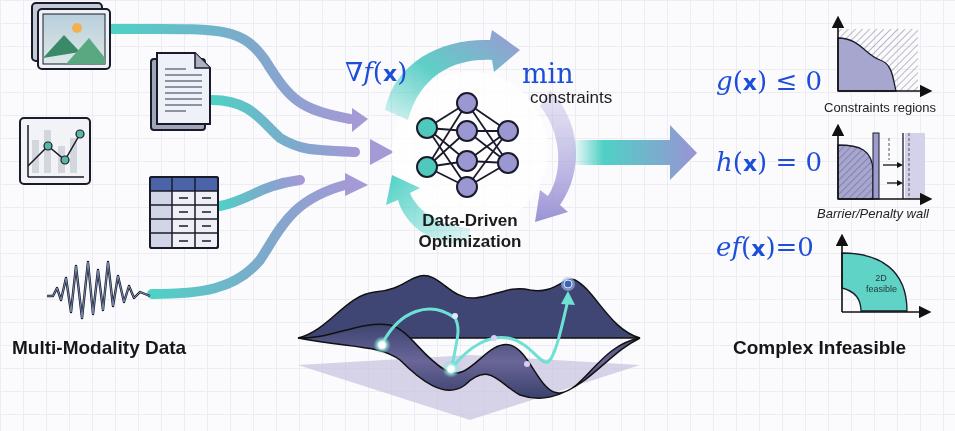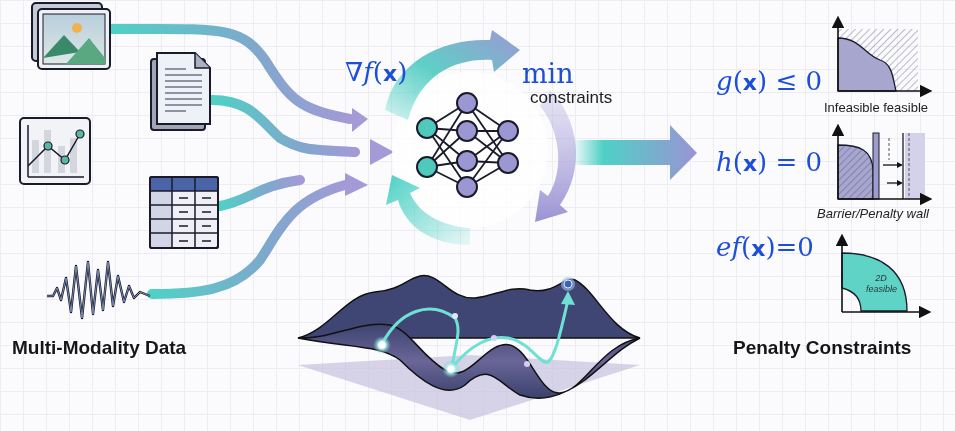--- a/index.html
+++ b/index.html
@@ -246,27 +246,29 @@
 </svg>
 
 <div class="label-bold" style="left:12px; top:337px;text-align:center;">Multi-Modality Data</div>
 
 <div class="math" style="left:345px; top:57px;"><span>∇</span><i>f</i>(<b>x</b>)</div>
 
 <div class="math" style="left:522px; top:58px; font-size:27px;">min</div>
 <div class="small" style="left:504px; top:88px; font-size:17px; color:#1e1e1e;margin-left:26px;">constraints</div>
 
 <div class="centertitle" style="left:400px; top:210px; width:140px;">
+  <div>Data-Driven</div>
+  <div>Optimization</div>
 </div>
 
 <div class="math" style="left:716px; top:66px;"><i>g</i>(<b>x</b>) <span>≤ 0</span></div>
-<div class="small" style="left:824px; top:100px;">Infeasible feasible</div>
+<div class="small" style="left:824px; top:100px;">Constraints regions</div>
 
 <div class="math" style="left:716px; top:147px;"><i>h</i>(<b>x</b>) <span>= 0</span></div>
 <div class="small" style="left:817px; top:206px;font-style:italic;">Barrier/Penalty wall</div>
 
 <div class="math" style="left:716px; top:232px;"><i>ef</i>(<b>x</b>)<span>=0</span></div>
-<div class="small" style="left:866px; top:273px; font-size:9px; color:#2a3a3a; text-align:center; width:30px; line-height:11px;font-style:italic;">
+<div class="small" style="left:866px; top:273px; font-size:9px; color:#2a3a3a; text-align:center; width:30px; line-height:11px;">
   <div>2D</div>
   <div>feasible</div>
 </div>
 
-<div class="label-bold" style="left:733px; top:337px;">Penalty Constraints</div>
+<div class="label-bold" style="left:733px; top:337px;">Complex Infeasible</div>
 
 </body></html>

